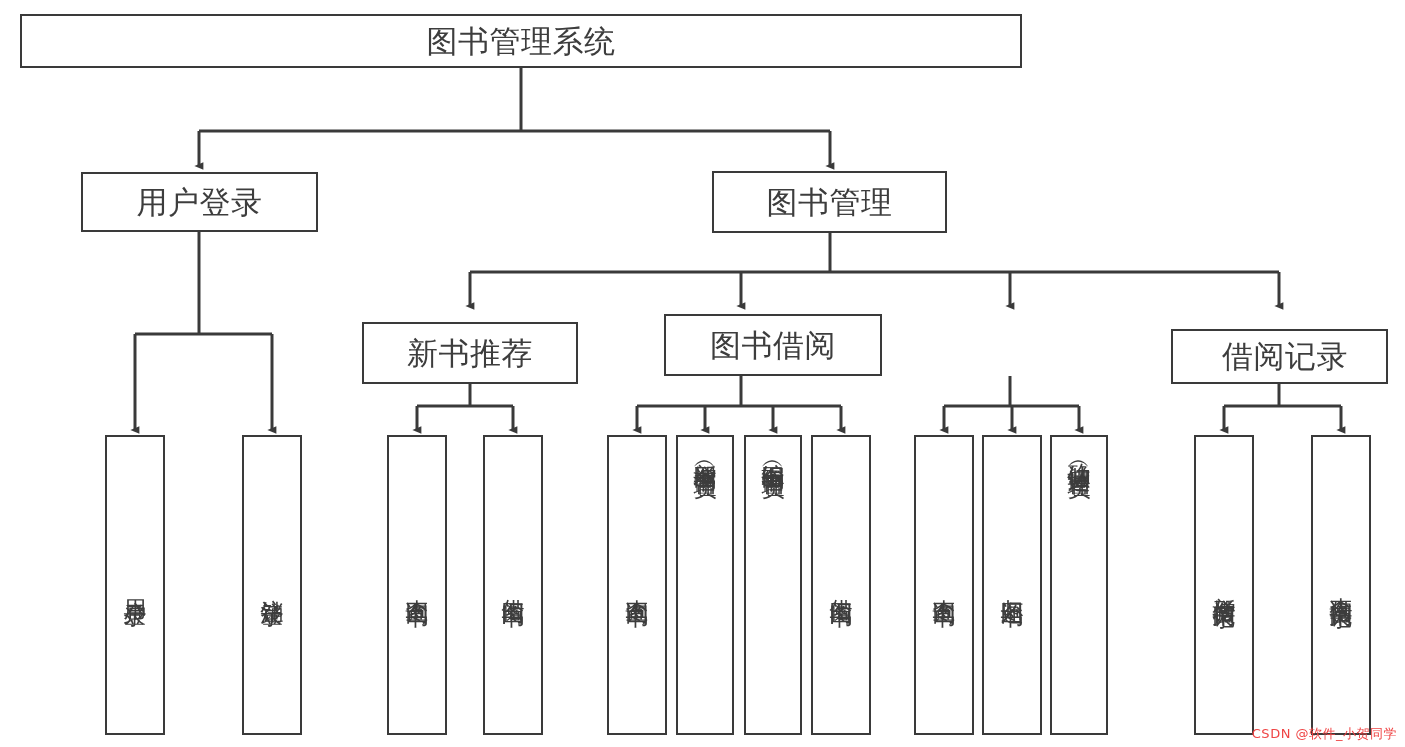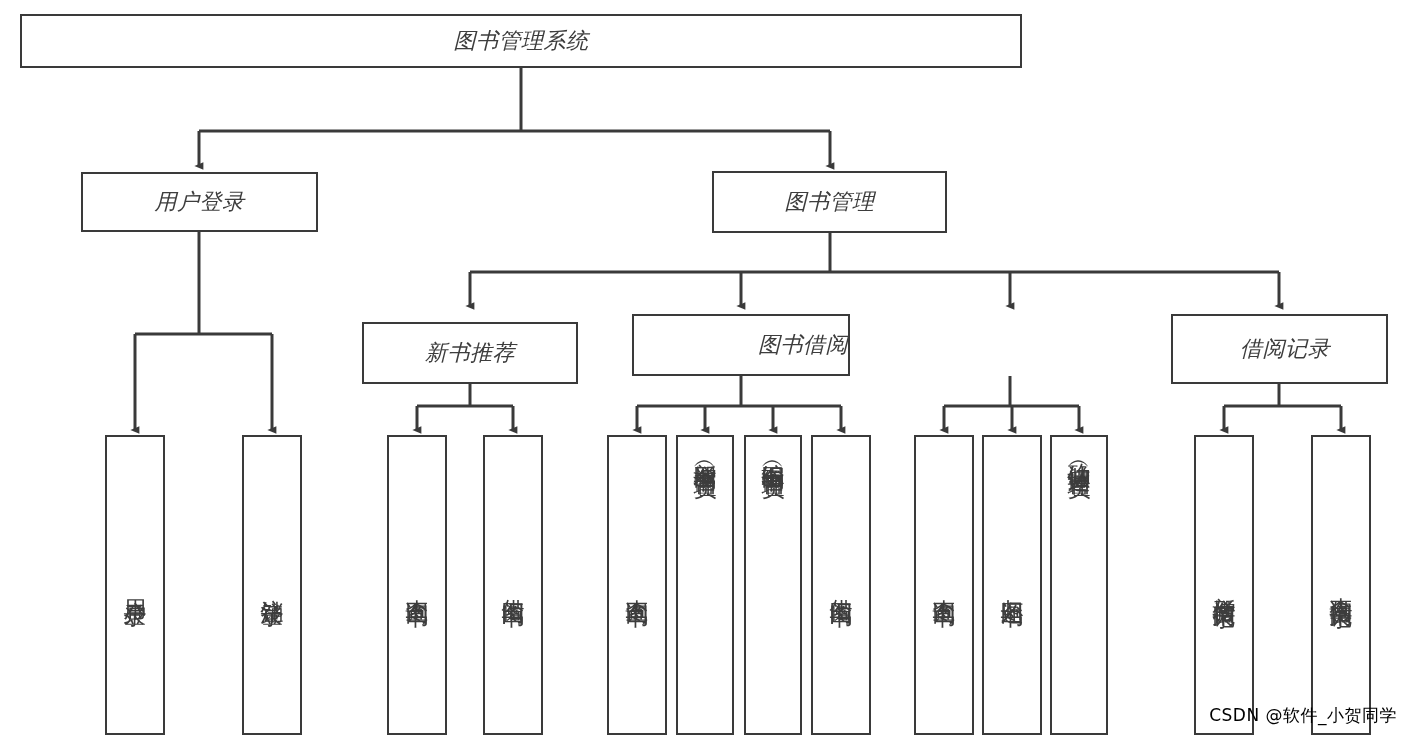--- a/index.html
+++ b/index.html
@@ -35,45 +35,44 @@
     color: #3d3d3d;
   }
   .node .label {
     display: block;
     text-align: center;
     line-height: 1.12;
     letter-spacing: 0.5px;
   }
   .node.horiz .label {
     writing-mode: horizontal-tb;
-    font-size: 22px;
-    font-style: italic;
+    font-size: 31px;
   }
   .node.vert {
     align-items: flex-start;
     justify-content: center;
     padding-top: 8px;
   }
   .node.vert .label {
     writing-mode: vertical-rl;
     text-orientation: upright;
     font-size: 23px;
     line-height: 1.18;
     letter-spacing: 2px;
   }
   .node.vert.centered {
     align-items: center;
     padding-top: 0;
   }
   #watermark {
     position: absolute;
     right: 8px;
-    bottom: 20px;
-    font-size: 17px;
-    color: #000000;
+    bottom: 4px;
+    font-size: 13px;
+    color: #ef4444;
     white-space: nowrap;
     letter-spacing: 0.5px;
   }
 </style>
 </head>
 <body>
 
 <div id="canvas">
 
   <svg id="edges" viewBox="0 0 1405 747" xmlns="http://www.w3.org/2000/svg">
@@ -135,26 +134,26 @@
   </div>
 
   <div class="node horiz" style="left:712px; top:171px; width:235px; height:62px;">
     <span class="label">图书管理</span>
   </div>
 
   <div class="node horiz" style="left:362px; top:314px; width:216px; height:62px;margin-top:8px;">
     <span class="label">新书推荐</span>
   </div>
 
-  <div class="node horiz" style="left:632px; top:314px; width:218px; height:62px;justify-content:flex-end;">
+  <div class="node horiz" style="left:664px; top:314px; width:218px; height:62px;">
     <span class="label">图书借阅</span>
   </div>
 
 
-  <div class="node horiz" style="left:1171px; top:314px; width:217px; height:70px;padding-left:11px;">
+  <div class="node horiz" style="left:1171px; top:329px; width:217px; height:55px;padding-left:11px;">
     <span class="label">借阅记录</span>
   </div>
 
   <div class="node vert centered" style="left:105px; top:435px; width:60px; height:300px;">
     <span class="label">用户登录</span>
   </div>
 
   <div class="node vert centered" style="left:242px; top:435px; width:60px; height:300px;">
     <span class="label">注销登录</span>
   </div>

